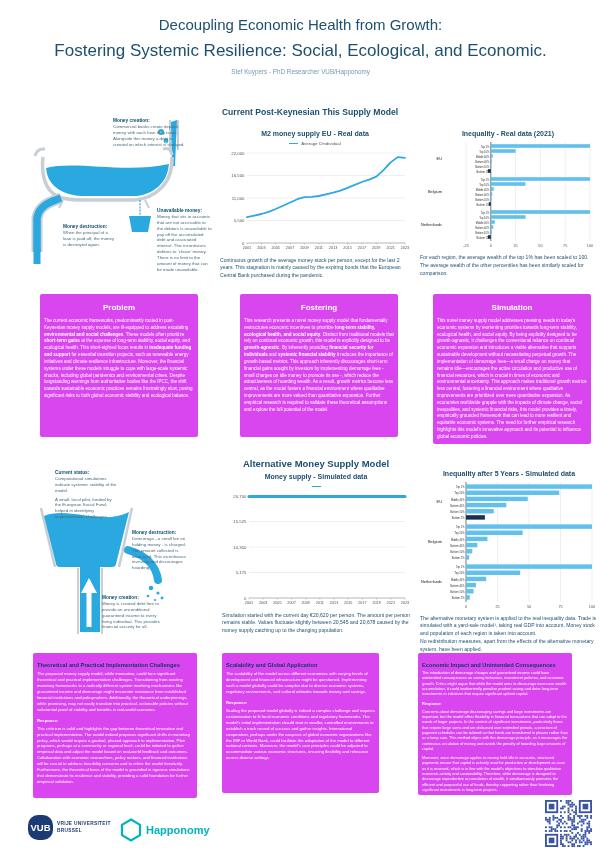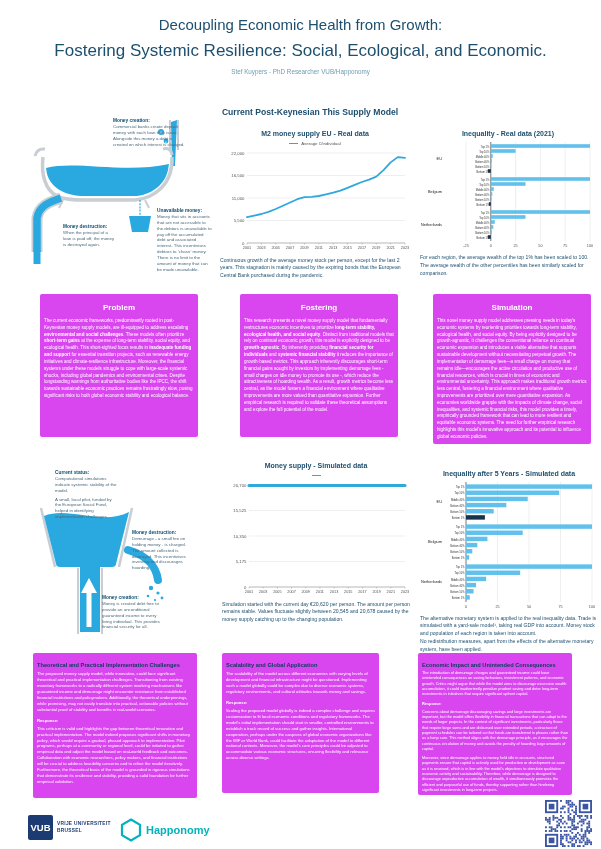--- a/index.html
+++ b/index.html
@@ -34,21 +34,21 @@
   .bluebox.alt .resp{font-weight:bold;margin:5px 0 2px;}
   .bluebox.tiny p{font-size:3.85px;line-height:1.38;}
 
   
   .ann{position:absolute;}
   .ann .t{font-weight:bold;font-size:4.8px;color:#0e4f70;margin-bottom:1px;}
   .ann .b{font-size:4.4px;color:#4a6a7a;line-height:1.33;margin-bottom:3px;}
 
   
   .vub-row{display:flex;align-items:center;gap:4px;}
-  .vub-sq{width:25px;height:25px;background:#1d3b73;border-radius:2px;color:#fff;
+  .vub-sq{width:25px;height:25px;background:#1d3b73;border-radius:10px;color:#fff;
           font-weight:bold;font-size:9.5px;display:flex;align-items:center;justify-content:center;}
   .vub-txt{font-size:4.8px;font-weight:bold;color:#1d3b73;letter-spacing:.3px;line-height:1.35;}
   .hap-row{display:flex;align-items:center;gap:4px;padding-left:8px;}
   .hap-txt{font-size:11px;font-weight:bold;color:#00b3bc;}
 </style>
 </head>
 <body>
 
 <div class="abs hdr">
   <div class="t1">Decoupling Economic Health from Growth:</div>
@@ -246,20 +246,21 @@
     <div class="t">Money destruction:</div>
     <div class="b">Demurrage - a small fee on holding money - is charged. The amount collected is destroyed. This incentivises investing and discourages hoarding.</div>
   </div>
   <div class="ann" style="left:92px;top:145px;width:62px;">
     <div class="t">Money creation:</div>
     <div class="b">Money is created debt free to provide an unconditional guaranteed income to every living individual. This provides financial security for all.</div>
   </div>
 </div>
 
 <div class="abs" style="left:222px;top:458px;width:188px;">
+  <div class="sec-title" style="font-size:9.5px;">Alternative Money Supply Model</div>
   <div class="c-title" style="margin-top:4px;">Money supply - Simulated data</div>
   <div class="legend">
       <span class="dash"></span>
     </div>
   <div>
       <svg width="188" height="118" viewBox="0 0 188 118">
         <text x="24.5" y="108.6" font-size="4.3" fill="#555" text-anchor="end">0</text>
         <line x1="27" y1="81.5" x2="183" y2="81.5" stroke="#dcdcdc" stroke-width="0.5"></line>
         <text x="24.5" y="83.1" font-size="4.3" fill="#555" text-anchor="end">5,175</text>
         <line x1="27" y1="56" x2="183" y2="56" stroke="#dcdcdc" stroke-width="0.5"></line>

